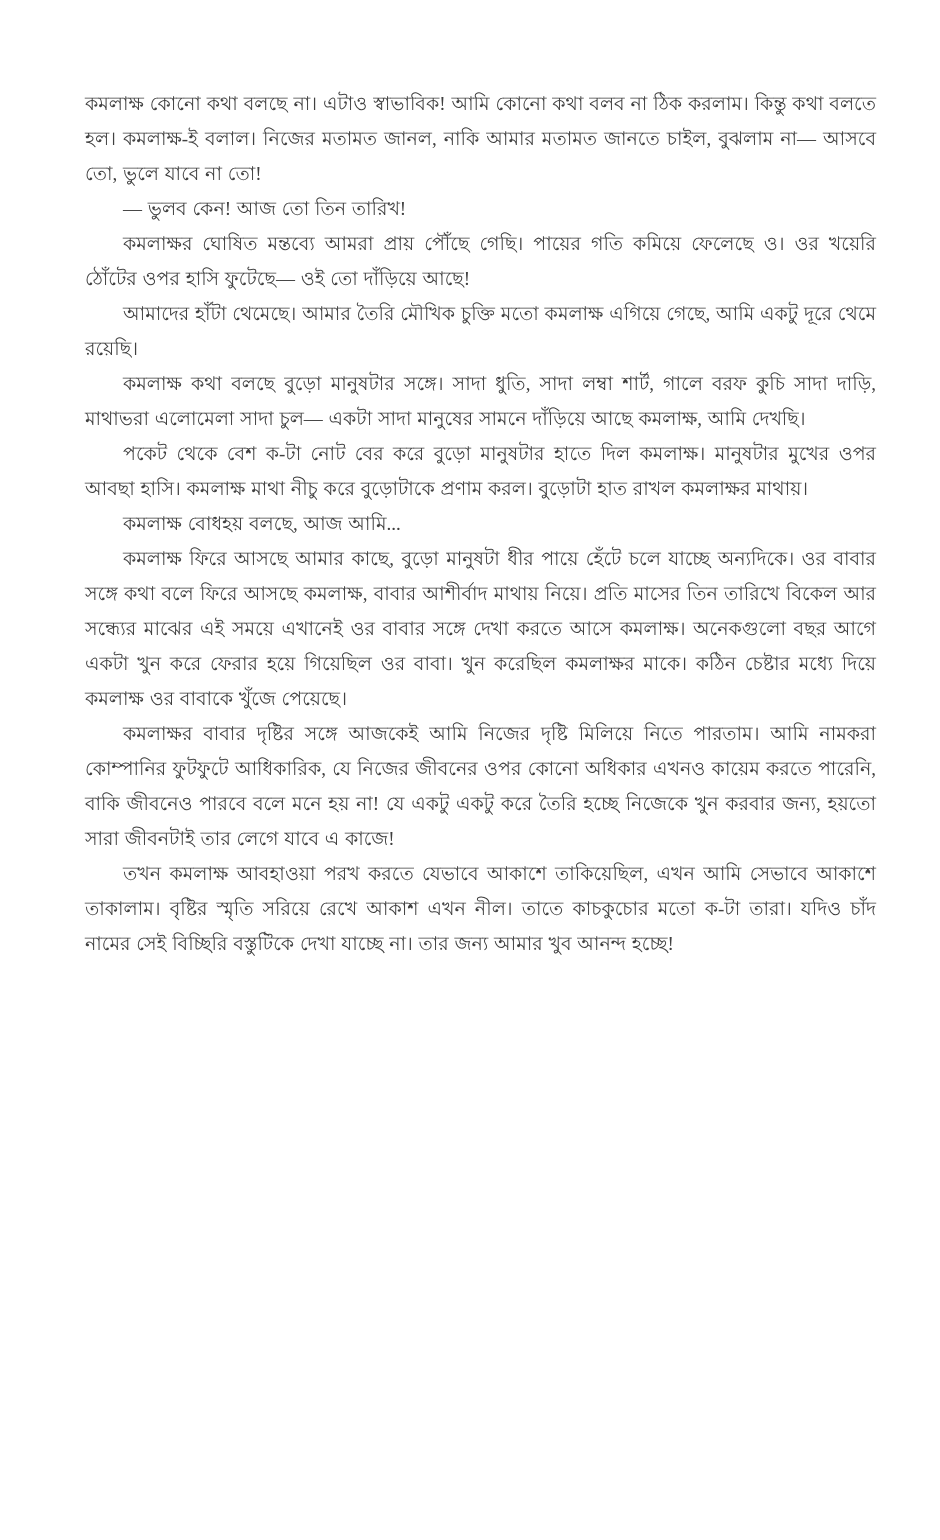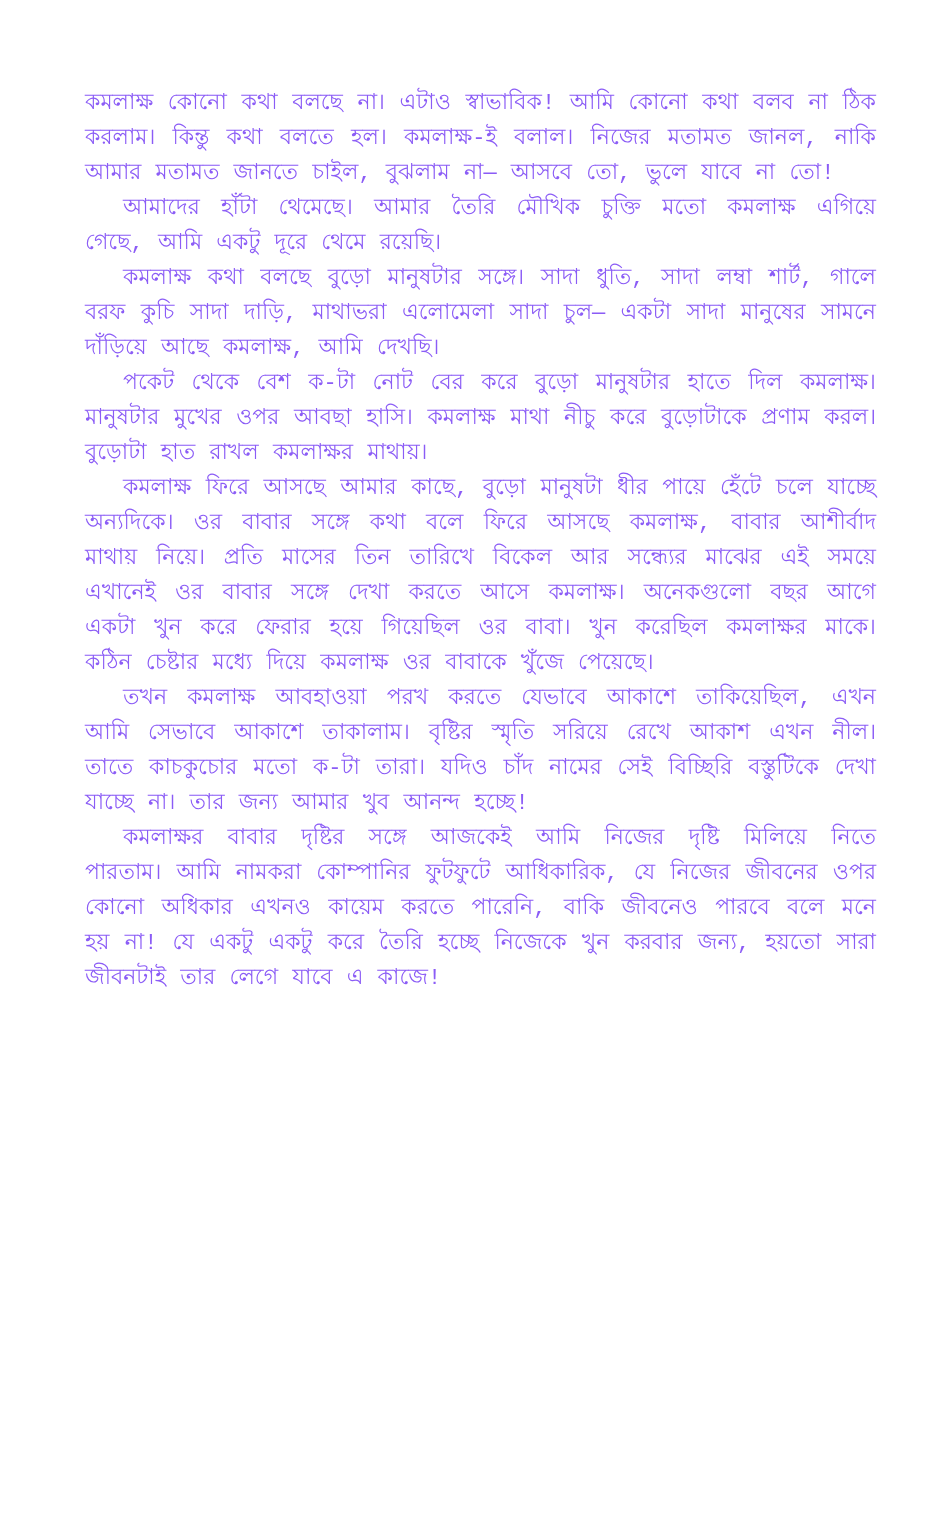--- a/index.html
+++ b/index.html
@@ -11,42 +11,45 @@
     position: relative;
     width: 940px;
     height: 1540px;
     box-sizing: border-box;
     background: #ffffff;
     padding: 86px 64px 0 85px;
     overflow: hidden;
   }
   .text-block {
     width: 791px;
-    font-family: Liberation Mono, monospace;
-    font-size: 22px;
+    font-family: Liberation Serif, serif;
+    font-size: 19px;
     line-height: 35px;
-    color: #8b5cf6;
+    color: #404040;
     text-align: justify;
     text-justify: inter-word;
     word-spacing: 1px;
   }
   .para {
     margin: 0;
     text-indent: 38px;
   }
   .para.no-indent {
     text-indent: 0;
   }
 </style>
 </head>
 <body>
 
 <div class="page">
   <div class="text-block">
     <p class="para no-indent">কমলাক্ষ কোনো কথা বলছে না। এটাও স্বাভাবিক! আমি কোনো কথা বলব না ঠিক করলাম। কিন্তু কথা বলতে হল। কমলাক্ষ-ই বলাল। নিজের মতামত জানল, নাকি আমার মতামত জানতে চাইল, বুঝলাম না— আসবে তো, ভুলে যাবে না তো!</p>
+    <p class="para">— ভুলব কেন! আজ তো তিন তারিখ!</p>
+    <p class="para">কমলাক্ষর ঘোষিত মন্তব্যে আমরা প্রায় পৌঁছে গেছি। পায়ের গতি কমিয়ে ফেলেছে ও। ওর খয়েরি ঠোঁটের ওপর হাসি ফুটেছে— ওই তো দাঁড়িয়ে আছে!</p>
     <p class="para">আমাদের হাঁটা থেমেছে। আমার তৈরি মৌখিক চুক্তি মতো কমলাক্ষ এগিয়ে গেছে, আমি একটু দূরে থেমে রয়েছি।</p>
     <p class="para">কমলাক্ষ কথা বলছে বুড়ো মানুষটার সঙ্গে। সাদা ধুতি, সাদা লম্বা শার্ট, গালে বরফ কুচি সাদা দাড়ি, মাথাভরা এলোমেলা সাদা চুল— একটা সাদা মানুষের সামনে দাঁড়িয়ে আছে কমলাক্ষ, আমি দেখছি।</p>
     <p class="para">পকেট থেকে বেশ ক-টা নোট বের করে বুড়ো মানুষটার হাতে দিল কমলাক্ষ। মানুষটার মুখের ওপর আবছা হাসি। কমলাক্ষ মাথা নীচু করে বুড়োটাকে প্রণাম করল। বুড়োটা হাত রাখল কমলাক্ষর মাথায়।</p>
+    <p class="para">কমলাক্ষ বোধহয় বলছে, আজ আমি...</p>
     <p class="para">কমলাক্ষ ফিরে আসছে আমার কাছে, বুড়ো মানুষটা ধীর পায়ে হেঁটে চলে যাচ্ছে অন্যদিকে। ওর বাবার সঙ্গে কথা বলে ফিরে আসছে কমলাক্ষ, বাবার আশীর্বাদ মাথায় নিয়ে। প্রতি মাসের তিন তারিখে বিকেল আর সন্ধ্যের মাঝের এই সময়ে এখানেই ওর বাবার সঙ্গে দেখা করতে আসে কমলাক্ষ। অনেকগুলো বছর আগে একটা খুন করে ফেরার হয়ে গিয়েছিল ওর বাবা। খুন করেছিল কমলাক্ষর মাকে। কঠিন চেষ্টার মধ্যে দিয়ে কমলাক্ষ ওর বাবাকে খুঁজে পেয়েছে।</p>
+    <p class="para">কমলাক্ষর বাবার দৃষ্টির সঙ্গে আজকেই আমি নিজের দৃষ্টি মিলিয়ে নিতে পারতাম। আমি নামকরা কোম্পানির ফুটফুটে আধিকারিক, যে নিজের জীবনের ওপর কোনো অধিকার এখনও কায়েম করতে পারেনি, বাকি জীবনেও পারবে বলে মনে হয় না! যে একটু একটু করে তৈরি হচ্ছে নিজেকে খুন করবার জন্য, হয়তো সারা জীবনটাই তার লেগে যাবে এ কাজে!</p>
     <p class="para">তখন কমলাক্ষ আবহাওয়া পরখ করতে যেভাবে আকাশে তাকিয়েছিল, এখন আমি সেভাবে আকাশে তাকালাম। বৃষ্টির স্মৃতি সরিয়ে রেখে আকাশ এখন নীল। তাতে কাচকুচোর মতো ক-টা তারা। যদিও চাঁদ নামের সেই বিচ্ছিরি বস্তুটিকে দেখা যাচ্ছে না। তার জন্য আমার খুব আনন্দ হচ্ছে!</p>
-    <p class="para">কমলাক্ষর বাবার দৃষ্টির সঙ্গে আজকেই আমি নিজের দৃষ্টি মিলিয়ে নিতে পারতাম। আমি নামকরা কোম্পানির ফুটফুটে আধিকারিক, যে নিজের জীবনের ওপর কোনো অধিকার এখনও কায়েম করতে পারেনি, বাকি জীবনেও পারবে বলে মনে হয় না! যে একটু একটু করে তৈরি হচ্ছে নিজেকে খুন করবার জন্য, হয়তো সারা জীবনটাই তার লেগে যাবে এ কাজে!</p>
   </div>
 </div>
 
 </body></html>

